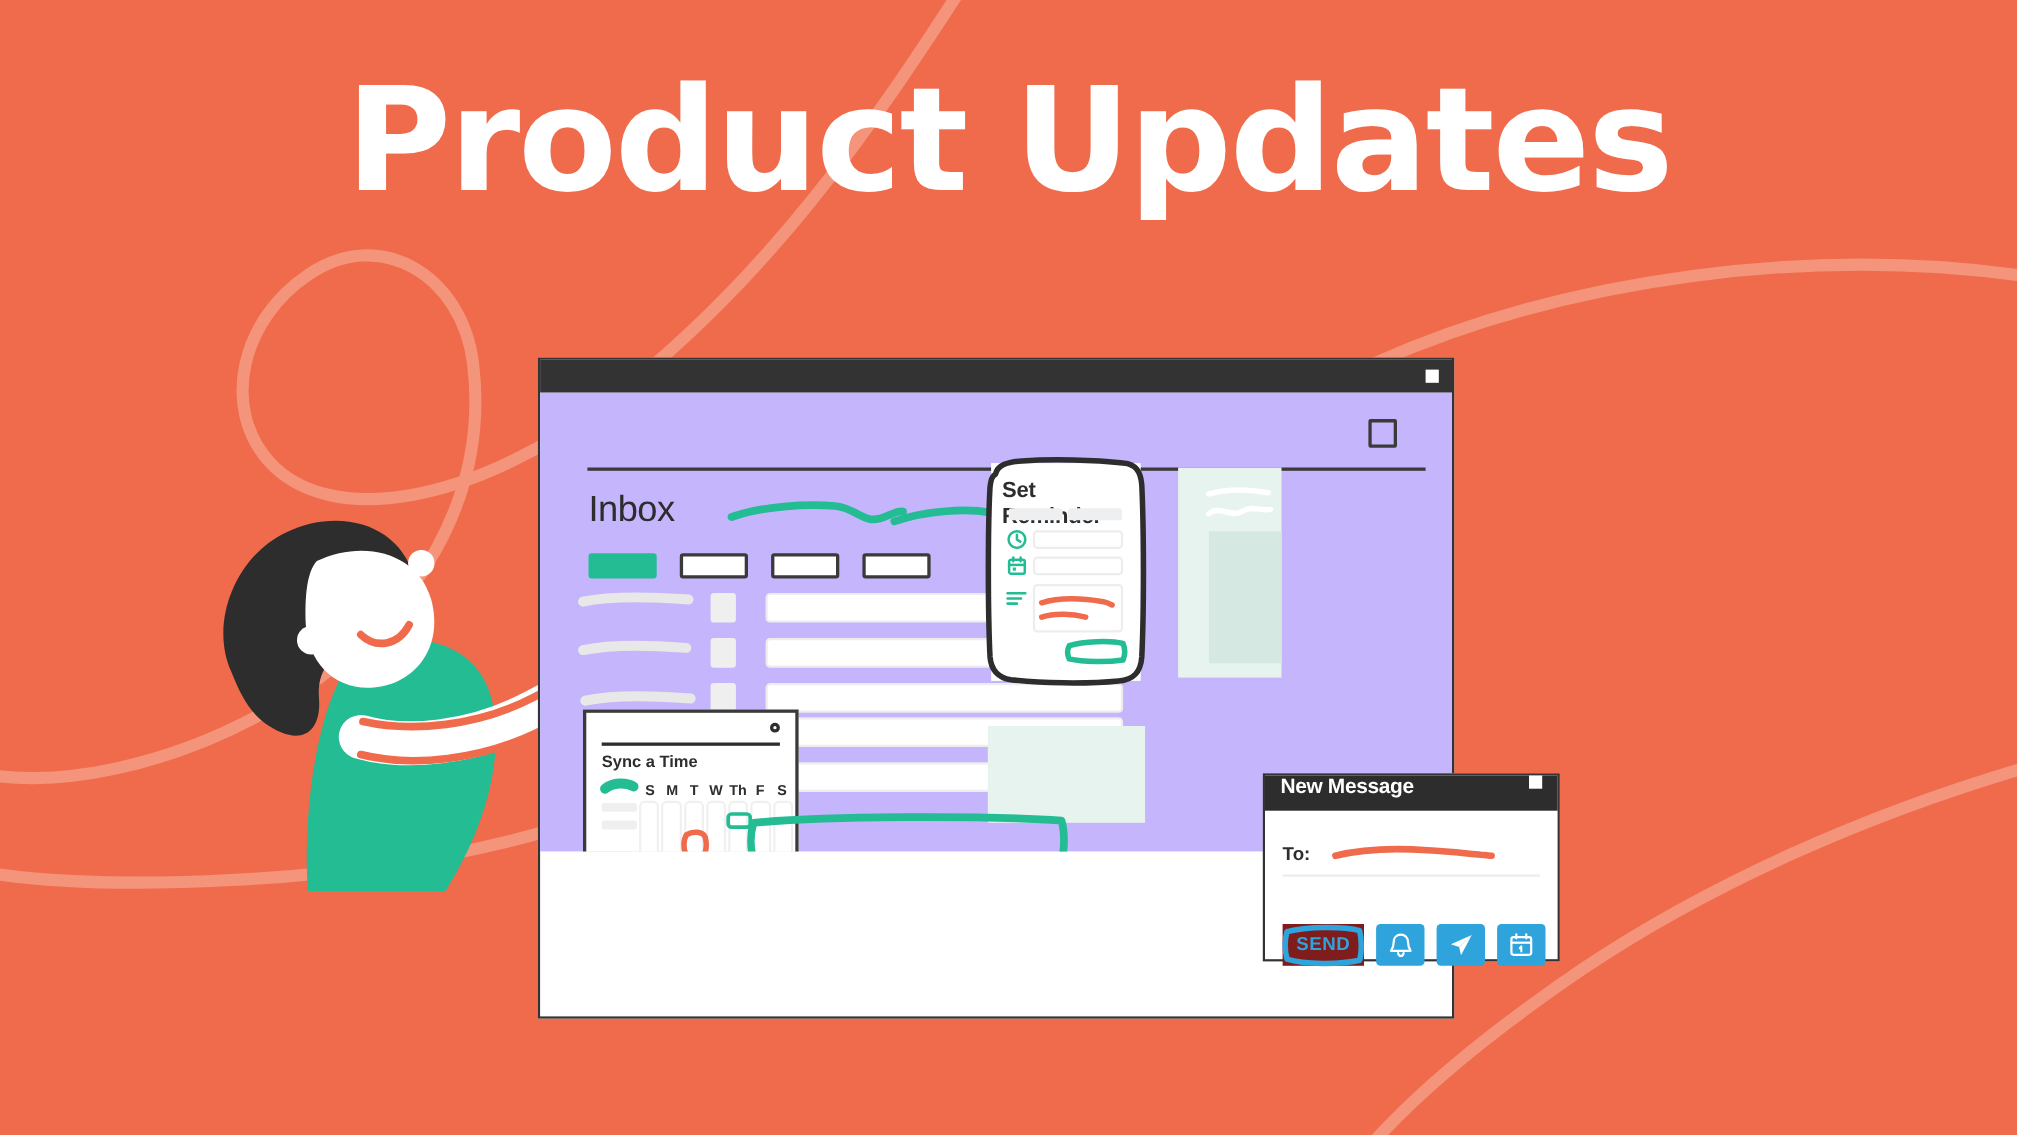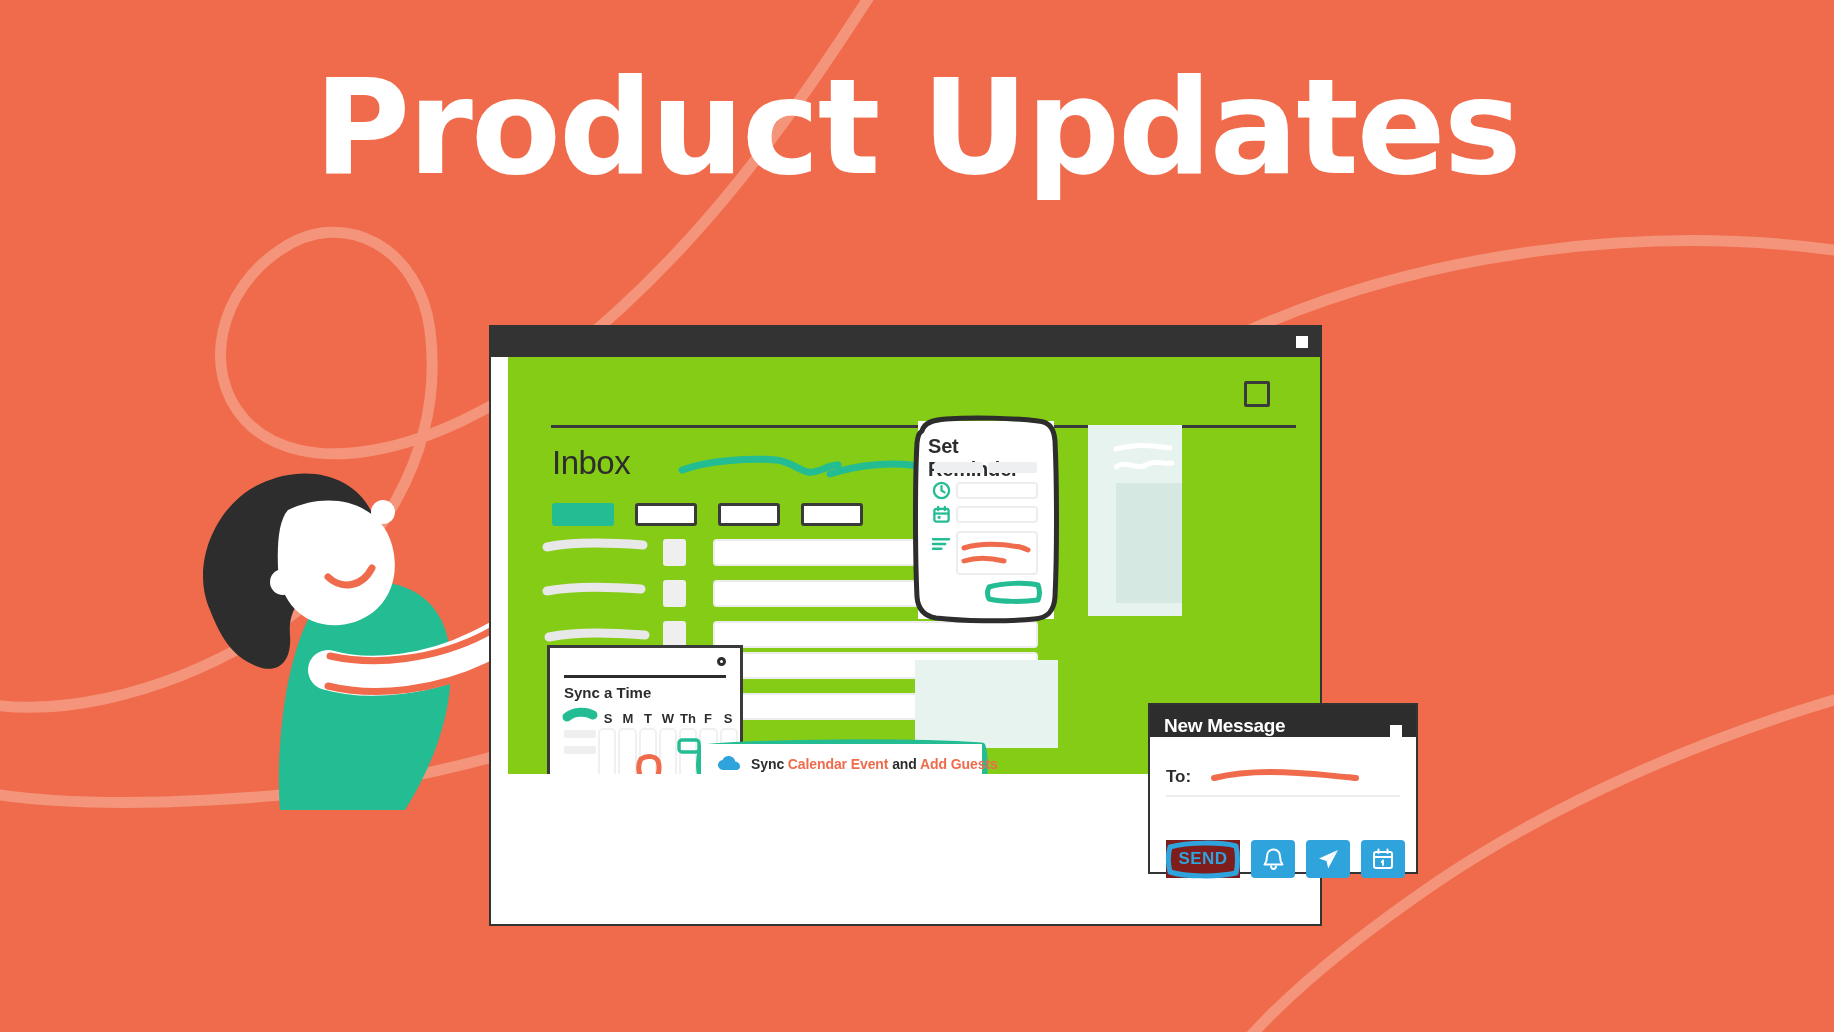--- a/index.html
+++ b/index.html
@@ -38,21 +38,21 @@
     width: 833px; height: 601px;
     background: #FFFFFF;
     border: 2px solid #333333;
   }
   .browser-titlebar {
     height: 30px; background: #333333;
     display: flex; align-items: center; justify-content: flex-end;
     padding-right: 12px;
   }
   .win-ctl { width: 12px; height: 12px; background: #FFFFFF; }
-  .browser-body { position: relative; height: 417px; background: #84cc16; overflow: hidden; margin-left: 17px; }
+  .browser-body { position: relative; height: 417px; background: #c4b5fd; overflow: hidden; }
 
   .toolbar-square {
     position: absolute; top: 24px; right: 50px;
     width: 26px; height: 26px;
     border: 3px solid #3a3a3a; border-radius: 2px;
   }
   .divider {
     position: absolute; top: 68px; left: 43px; right: 24px;
     height: 3px; background: #3a3a3a;
   }
@@ -126,21 +126,21 @@
   .sync-orange { color: #EF6B4B; }
 
   
   .newmsg {
     position: absolute; left: 1148px; top: 703px;
     width: 270px; height: 171px;
     background: #FFFFFF; border: 2px solid #333333;
   }
   .nm-bar {
     height: 32px; background: #2d2d2d;
-    display: flex; align-items: flex-end; justify-content: space-between;
+    display: flex; align-items: flex-start; justify-content: space-between;
     padding: 0 14px;
   }
   .nm-title { color: #FFFFFF; font-size: 19px; font-weight: 700; letter-spacing: -0.3px; }
   .nm-ctl { width: 12px; height: 12px; background: #FFFFFF; }
   .nm-body { position: relative; height: 137px; margin-top: 16px; }
   .nm-to { position: absolute; top: 14px; left: 16px; font-size: 17px; font-weight: 700; color: #2d2d2d; }
   .nm-to-rule { position: absolute; top: 42px; left: 16px; right: 16px; height: 2px; background: #EDEDED; }
   .nm-actions { position: absolute; bottom: 12px; left: 16px; display: flex; align-items: center; gap: 11px; }
   .send-btn {
     width: 74px; height: 38px; display: flex; align-items: center; justify-content: center;
@@ -331,32 +331,20 @@
         <rect x="3" y="3" width="20" height="12" rx="3" fill="none" stroke="#23BC93" stroke-width="3.4"></rect>
       </svg>
       <svg style="position:absolute; top:126px; left:146px; width:26px; height:22px;" viewBox="0 0 26 22">
         <rect x="3" y="3" width="20" height="16" rx="3" fill="none" stroke="#23BC93" stroke-width="3.4"></rect>
       </svg>
     </div>
 
     <svg style="position:absolute; top:381px; left:188px; width:292px; height:52px;" viewBox="0 0 292 52">
       <path d="M6 10 C 70 4 210 3 286 8 C 289 18 289 34 286 44 C 210 49 70 49 6 43 C 3 33 3 20 6 10 Z" fill="none" stroke="#23BC93" stroke-width="7" stroke-linejoin="round"></path>
     </svg>
-    <div class="syncbar">
-      <svg style="width:22px; height:16px;" viewBox="0 0 22 16">
-        <path d="M5.5 14 C 2.4 14 0 11.8 0 9 C 0 6.4 2 4.3 4.6 4 C 5.5 1.6 7.9 0 10.6 0
-                 C 13.9 0 16.7 2.3 17.3 5.4 C 19.9 5.7 22 7.9 22 10.4 C 22 12.4 20.4 14 18.4 14 Z" fill="#2EA3DC"></path>
-      </svg>
-      <span class="sync-text">
-        <span class="sync-dark">Sync</span>
-        <span class="sync-orange">Calendar Event</span>
-        <span class="sync-dark">and</span>
-        <span class="sync-orange">Add Guests</span>
-      </span>
-    </div>
 
   </div>
 </div>
 
 <div class="newmsg">
   <div class="nm-bar">
     <span class="nm-title">New Message</span>
     <span class="nm-ctl"></span>
   </div>
   <div class="nm-body">

